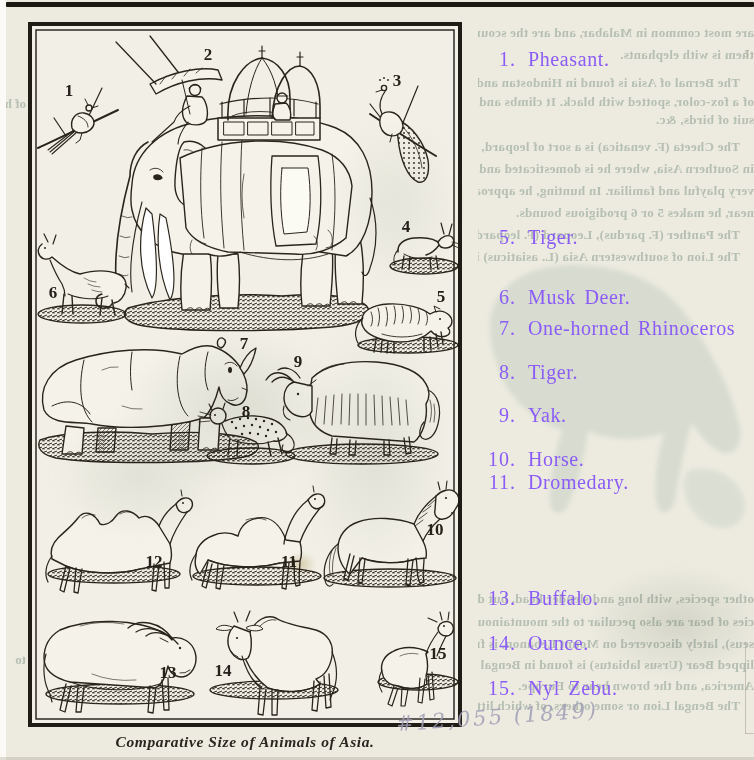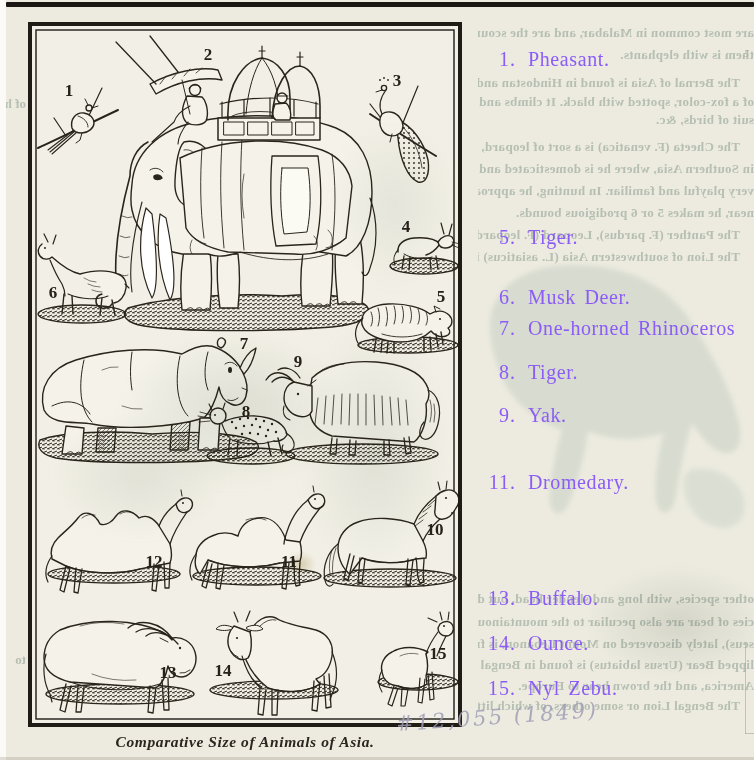--- a/index.html
+++ b/index.html
@@ -449,20 +449,21 @@
 
 <div class="caption">Comparative Size of Animals of Asia.</div>
 
 <div class="animal-list">
   <div class="li" style="top:48px"><span class="num">1.</span><span class="nm">Pheasant.</span></div>
   <div class="li" style="top:226px"><span class="num">5.</span><span class="nm">Tiger.</span></div>
   <div class="li" style="top:286px"><span class="num">6.</span><span class="nm">Musk Deer.</span></div>
   <div class="li" style="top:317px"><span class="num">7.</span><span class="nm">One-horned Rhinoceros</span></div>
   <div class="li" style="top:361px"><span class="num">8.</span><span class="nm">Tiger.</span></div>
   <div class="li" style="top:404px"><span class="num">9.</span><span class="nm">Yak.</span></div>
+  <div class="li" style="top:448px"><span class="num">10.</span><span class="nm">Horse.</span></div>
   <div class="li" style="top:471px"><span class="num">11.</span><span class="nm">Dromedary.</span></div>
   <div class="li" style="top:587px"><span class="num">13.</span><span class="nm">Buffalo.</span></div>
   <div class="li" style="top:632px"><span class="num">14.</span><span class="nm">Ounce.</span></div>
   <div class="li" style="top:677px"><span class="num">15.</span><span class="nm">Nyl Zebu.</span></div>
 </div>
 
 <div class="pencil-note">#12,055 (1849)</div>
 <div class="corner-mark">5</div>
 
 </body></html>

